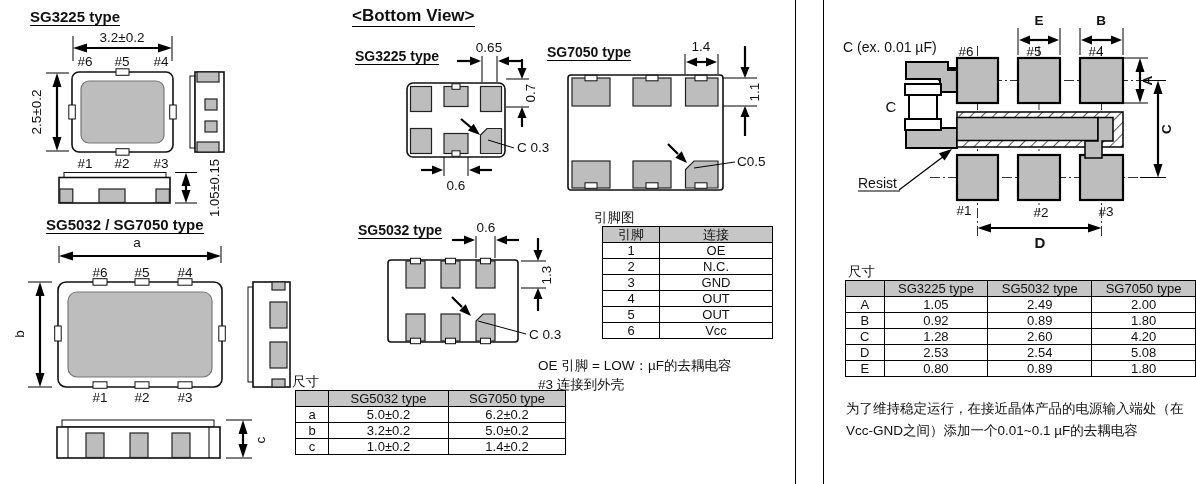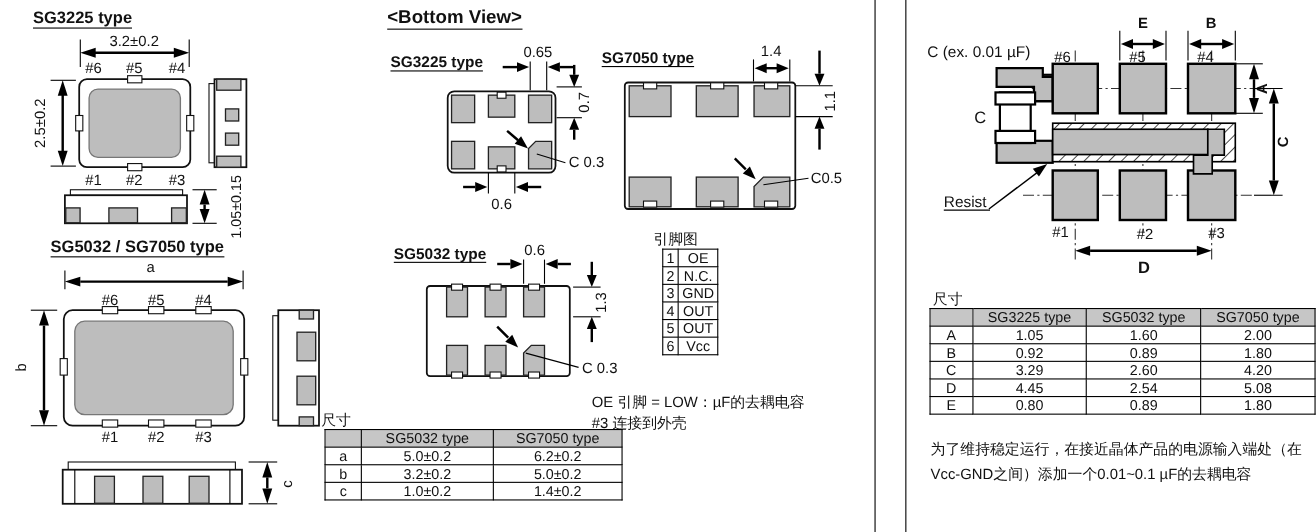--- a/index.html
+++ b/index.html
@@ -253,20 +253,24 @@
     <line class="shaft" x1="452" y1="297" x2="462" y2="307"></line>
       <polygon points="471,316 465.7,304.3 459.3,310.7"></polygon>
     <line class="thin" x1="478" y1="321" x2="526" y2="334"></line>
     <text x="529" y="339">C 0.3</text>
   </g>
 </svg>
 
 <div class="abs tbl-title" style="left:594px;top:209px">引脚图</div>
 <table class="abs" style="left:602px;top:226px">
   <tbody>
+      <tr>
+    <th style="width:50px">引脚</th>
+    <th style="width:106px">连接</th>
+  </tr>
   <tr>
         <td>1</td>
         <td>OE</td>
       </tr>
   <tr>
         <td>2</td>
         <td>N.C.</td>
       </tr>
   <tr>
         <td>3</td>
@@ -426,38 +430,38 @@
   <tbody>
       <tr>
     <th style="width:36px"></th>
     <th style="width:101px">SG3225 type</th>
     <th style="width:101px">SG5032 type</th>
     <th style="width:101px">SG7050 type</th>
   </tr>
   <tr>
         <td>A</td>
         <td>1.05</td>
-        <td>1.60</td>
+        <td>2.49</td>
         <td>2.00</td>
       </tr>
   <tr>
         <td>B</td>
         <td>0.92</td>
         <td>0.89</td>
         <td>1.80</td>
       </tr>
   <tr>
         <td>C</td>
-        <td>3.29</td>
+        <td>1.28</td>
         <td>2.60</td>
         <td>4.20</td>
       </tr>
   <tr>
         <td>D</td>
-        <td>4.45</td>
+        <td>2.53</td>
         <td>2.54</td>
         <td>5.08</td>
       </tr>
   <tr>
         <td>E</td>
         <td>0.80</td>
         <td>0.89</td>
         <td>1.80</td>
       </tr>
 </tbody>

